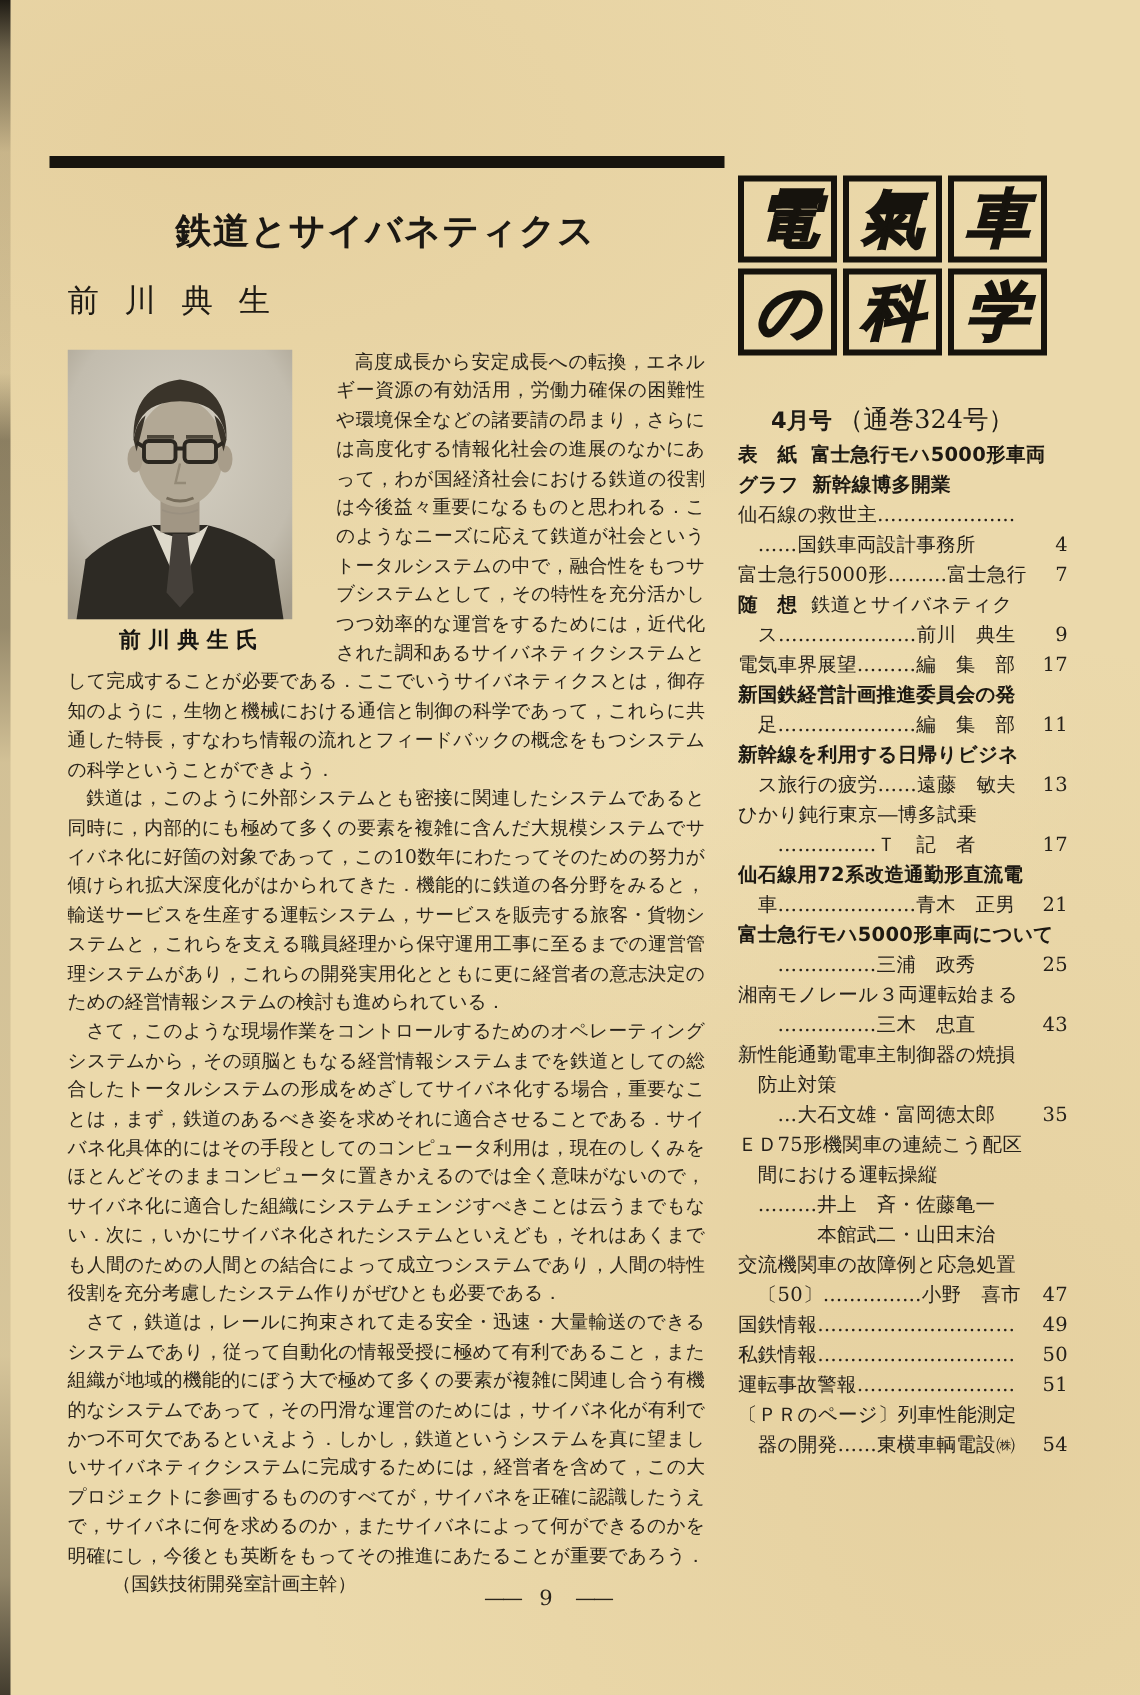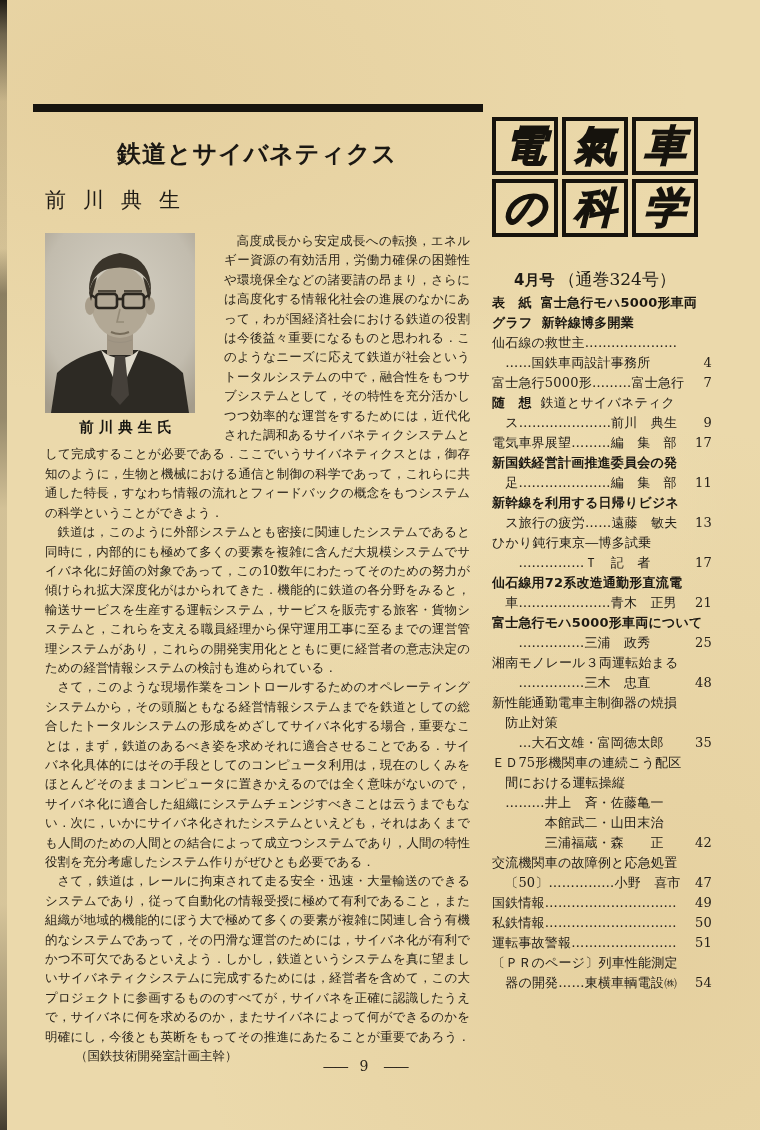--- a/index.html
+++ b/index.html
@@ -196,21 +196,21 @@
         </div>
         <div class="toc-line">
           <span class="toc-text">　　……………三浦　政秀</span>
           <span class="toc-page">25</span>
         </div>
         <div class="toc-line">
           <span class="toc-text">湘南モノレール３両運転始まる</span>
         </div>
         <div class="toc-line">
           <span class="toc-text">　　……………三木　忠直</span>
-          <span class="toc-page">48</span>
+          <span class="toc-page">43</span>
         </div>
         <div class="toc-line">
           <span class="toc-text">新性能通勤電車主制御器の焼損</span>
         </div>
         <div class="toc-line">
           <span class="toc-text">　防止対策</span>
         </div>
         <div class="toc-line">
           <span class="toc-text">　　…大石文雄・富岡徳太郎</span>
           <span class="toc-page">35</span>
@@ -221,24 +221,20 @@
         <div class="toc-line">
           <span class="toc-text">　間における運転操縦</span>
         </div>
         <div class="toc-line">
           <span class="toc-text">　………井上　斉・佐藤亀一</span>
         </div>
         <div class="toc-line">
           <span class="toc-text">　　　　本館武二・山田末治</span>
         </div>
         <div class="toc-line">
-          <span class="toc-text">　　　　三浦福蔵・森　　正</span>
-          <span class="toc-page">42</span>
-        </div>
-        <div class="toc-line">
           <span class="toc-text">交流機関車の故障例と応急処置</span>
         </div>
         <div class="toc-line">
           <span class="toc-text">　〔50〕……………小野　喜市</span>
           <span class="toc-page">47</span>
         </div>
         <div class="toc-line">
           <span class="toc-text">国鉄情報…………………………</span>
           <span class="toc-page">49</span>
         </div>

